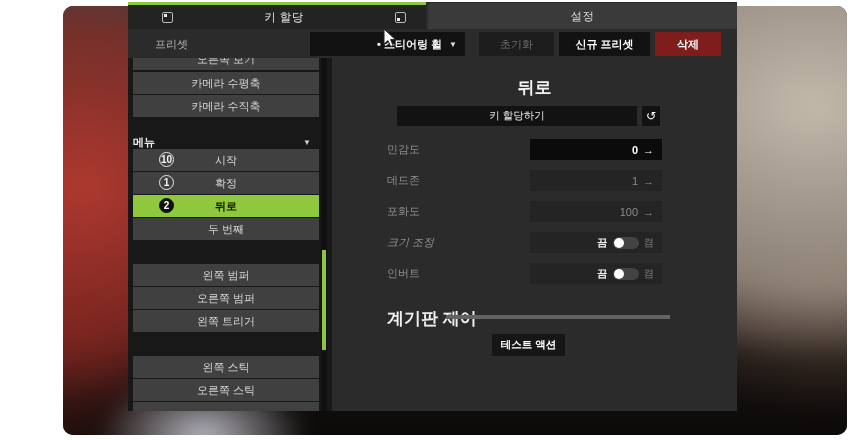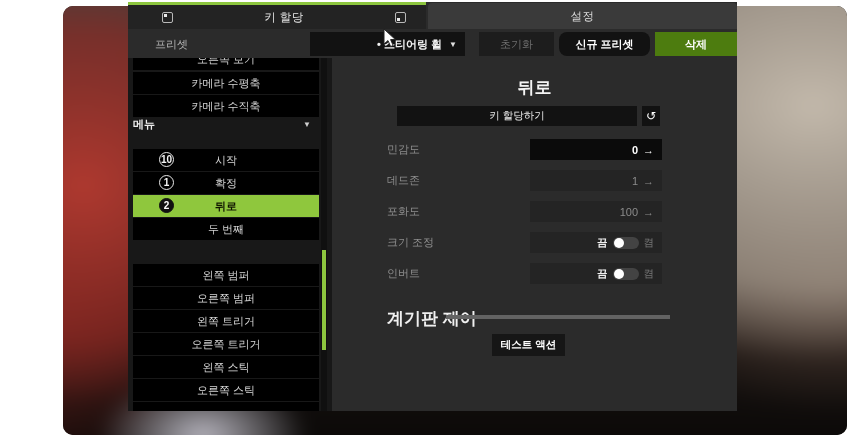--- a/index.html
+++ b/index.html
@@ -31,26 +31,26 @@
   .dev-icon.second .dot { left:1px; bottom:1px; }
   .tab-settings { position:absolute; left:300px; top:1px; width:309px; height:26px; background:#3a3a3a; border-radius:4px 4px 0 0; display:flex; align-items:center; justify-content:center; color:#d9d9d9; font-size:11.5px; letter-spacing:0.5px; }
 
   .preset-row { position:absolute; left:0; top:27px; width:609px; height:29px; background:#2b2b2b; }
   .preset-label { position:absolute; left:27px; top:8px; color:#b5b5b5; font-size:11px; }
   .preset-dropdown { position:absolute; left:182px; top:3px; width:155px; height:24px; background:#121212; display:flex; align-items:center; justify-content:flex-end; padding-right:8px; gap:7px; }
   .preset-dropdown .val { color:#f2f2f2; font-size:11px; font-weight:bold; }
   .preset-dropdown .caret { color:#e0e0e0; font-size:8px; }
   .pbtn { position:absolute; top:3px; height:24px; display:flex; align-items:center; justify-content:center; font-size:11px; }
   .pbtn.reset { left:351px; width:75px; background:#1d1d1d; color:#6f6f6f; }
-  .pbtn.new { left:431px; width:91px; background:#121212; color:#ffffff; font-weight:bold;border-radius:8px; }
-  .pbtn.del { left:527px; width:82px; background:#4d7c0f; color:#ffffff; font-weight:bold; }
+  .pbtn.new { left:431px; width:91px; background:#121212; color:#ffffff; font-weight:bold; }
+  .pbtn.del { left:527px; width:66px; background:#7f1d1d; color:#ffffff; font-weight:bold; }
 
   
   .list-area { position:absolute; left:0; top:56px; width:204px; height:353px; background:#181818; overflow:hidden; }
-  .lrow { position:absolute; left:5px; width:186px; height:22px; background:#000000; display:flex; align-items:center; justify-content:center; color:#d6d6d6; font-size:11px; }
+  .lrow { position:absolute; left:5px; width:186px; height:22px; background:#404040; display:flex; align-items:center; justify-content:center; color:#d6d6d6; font-size:11px; }
   .lrow .badge { position:absolute; left:26px; top:3px; width:15px; height:15px; border:1.5px solid #e8e8e8; border-radius:50%; color:#f4f4f4; font-size:10px; font-weight:bold; display:flex; align-items:center; justify-content:center; }
   .lrow.selected { background:#8fc73d; color:#101400; font-weight:bold; }
   .lrow.selected .badge { background:#111; border-color:#111; color:#fff; }
   .menu-header { position:absolute; left:5px; width:186px; height:22px; display:flex; align-items:center; color:#ededed; font-size:11px; font-weight:bold; }
   .menu-header .caret { position:absolute; right:8px; color:#cfcfcf; font-size:8px; }
   .scroll-track { position:absolute; left:193px; top:0; width:6px; height:353px; background:#101010; }
   .scroll-thumb { position:absolute; left:194px; top:192px; width:4px; height:100px; background:#8dc63f; }
 
   
   .detail { position:absolute; left:204px; top:56px; width:405px; height:353px; background:#2b2b2b; }
@@ -112,21 +112,21 @@
 
         <span>오른쪽 보기</span>
       </div>
       <div class="lrow" style="top:14px;">
         <span>카메라 수평축</span>
       </div>
       <div class="lrow" style="top:37px;align-items:center;">
         <span>카메라 수직축</span>
       </div>
 
-      <div class="menu-header" style="top:55px;">
+      <div class="menu-header" style="top:73px;">
         <span>메뉴</span>
         <span class="caret">▼</span>
       </div>
 
       <div class="lrow" style="top:91px;">
         <span class="badge">10</span>
         <span>시작</span>
       </div>
       <div class="lrow" style="top:114px;">
         <span class="badge">1</span>
@@ -140,23 +140,20 @@
         <span>두 번째</span>
       </div>
       <div class="lrow" style="top:206px;">
         <span>왼쪽 범퍼</span>
       </div>
       <div class="lrow" style="top:229px;">
         <span>오른쪽 범퍼</span>
       </div>
       <div class="lrow" style="top:252px;">
         <span>왼쪽 트리거</span>
-      </div>
-      <div class="lrow" style="top:275px;">
-        <span>오른쪽 트리거</span>
       </div>
       <div class="lrow" style="top:298px;">
         <span>왼쪽 스틱</span>
       </div>
       <div class="lrow" style="top:321px;">
         <span>오른쪽 스틱</span>
       </div>
       <div class="lrow" style="top:344px;"></div>
 
       <div class="scroll-track"></div>
@@ -181,21 +178,21 @@
         <span>1</span>
         <span class="arrow">→</span>
       </div>
 
       <div class="setting-label" style="top:143px;">포화도</div>
       <div class="setting-box" style="top:143px;">
         <span>100</span>
         <span class="arrow">→</span>
       </div>
 
-      <div class="setting-label" style="top:174px;">크기 조정</div>
+      <div class="setting-label" style="top:174px;font-style:italic;">크기 조정</div>
       <div class="setting-box" style="top:174px;">
         <span class="tgl-off">끔</span>
         <span class="pill">
             <span class="knob"></span>
           </span>
         <span class="tgl-on">켬</span>
       </div>
 
       <div class="setting-label" style="top:205px;">인버트</div>
       <div class="setting-box" style="top:205px;">

